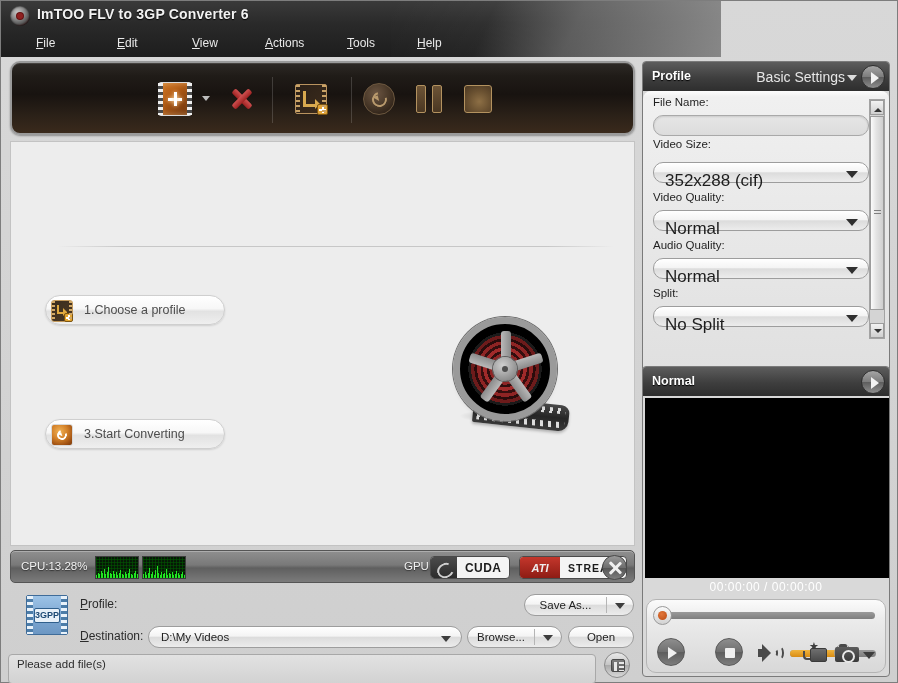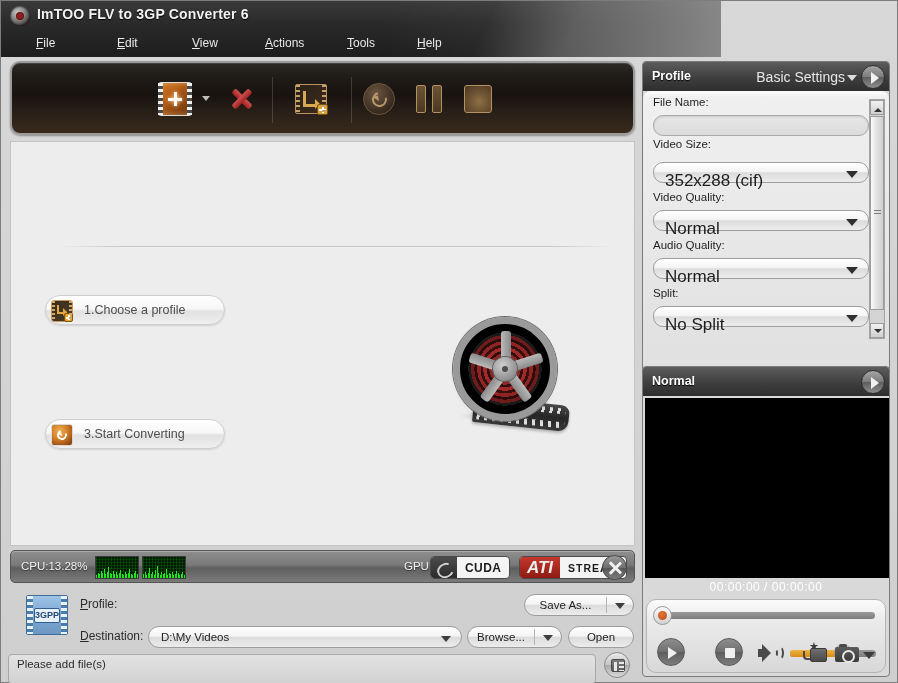--- a/index.html
+++ b/index.html
@@ -326,21 +326,21 @@
     height:100%; display:flex; align-items:center; justify-content:center;
     background:linear-gradient(180deg,#4c4c4c,#2b2b2b); color:#eee;
   }
   .badge .txt{ padding:0 8px; font-weight:bold; font-size:12px; color:#1b1b1b; letter-spacing:.4px; }
   .badge .txt.small{ font-size:10.5px; letter-spacing:1px; }
   .nv-eye{ width:26px; position:relative; }
   .nv-eye:before{
     content:""; position:absolute; left:6px; top:6px; width:13px; height:11px; border-radius:50%;
     border:2px solid #cfcfcf; border-right-color:transparent; transform:rotate(-25deg);
   }
-  .ati-mark{ width:40px; background:linear-gradient(180deg,#c4372c,#8e1c14)!important; color:#fff; font-weight:bold; font-size:17px; font-style:italic;}
+  .ati-mark{ width:40px; background:linear-gradient(180deg,#c4372c,#8e1c14)!important; color:#fff; font-weight:bold; font-size:11px; font-style:italic;}
   #tools-btn{
     position:absolute; right:7px; top:4px; width:25px; height:25px; border-radius:50%;
     background:linear-gradient(180deg,#9a9a9a,#6e6e6e 50%,#555 52%,#7d7d7d);
     border:1px solid #4a4a4a; cursor:pointer;
   }
   #tools-btn:before,#tools-btn:after{
     content:""; position:absolute; left:11px; top:4px; width:2.5px; height:16px; background:#efefef; border-radius:1px;
   }
   #tools-btn:before{ transform:rotate(45deg);} #tools-btn:after{ transform:rotate(-45deg);}
 

